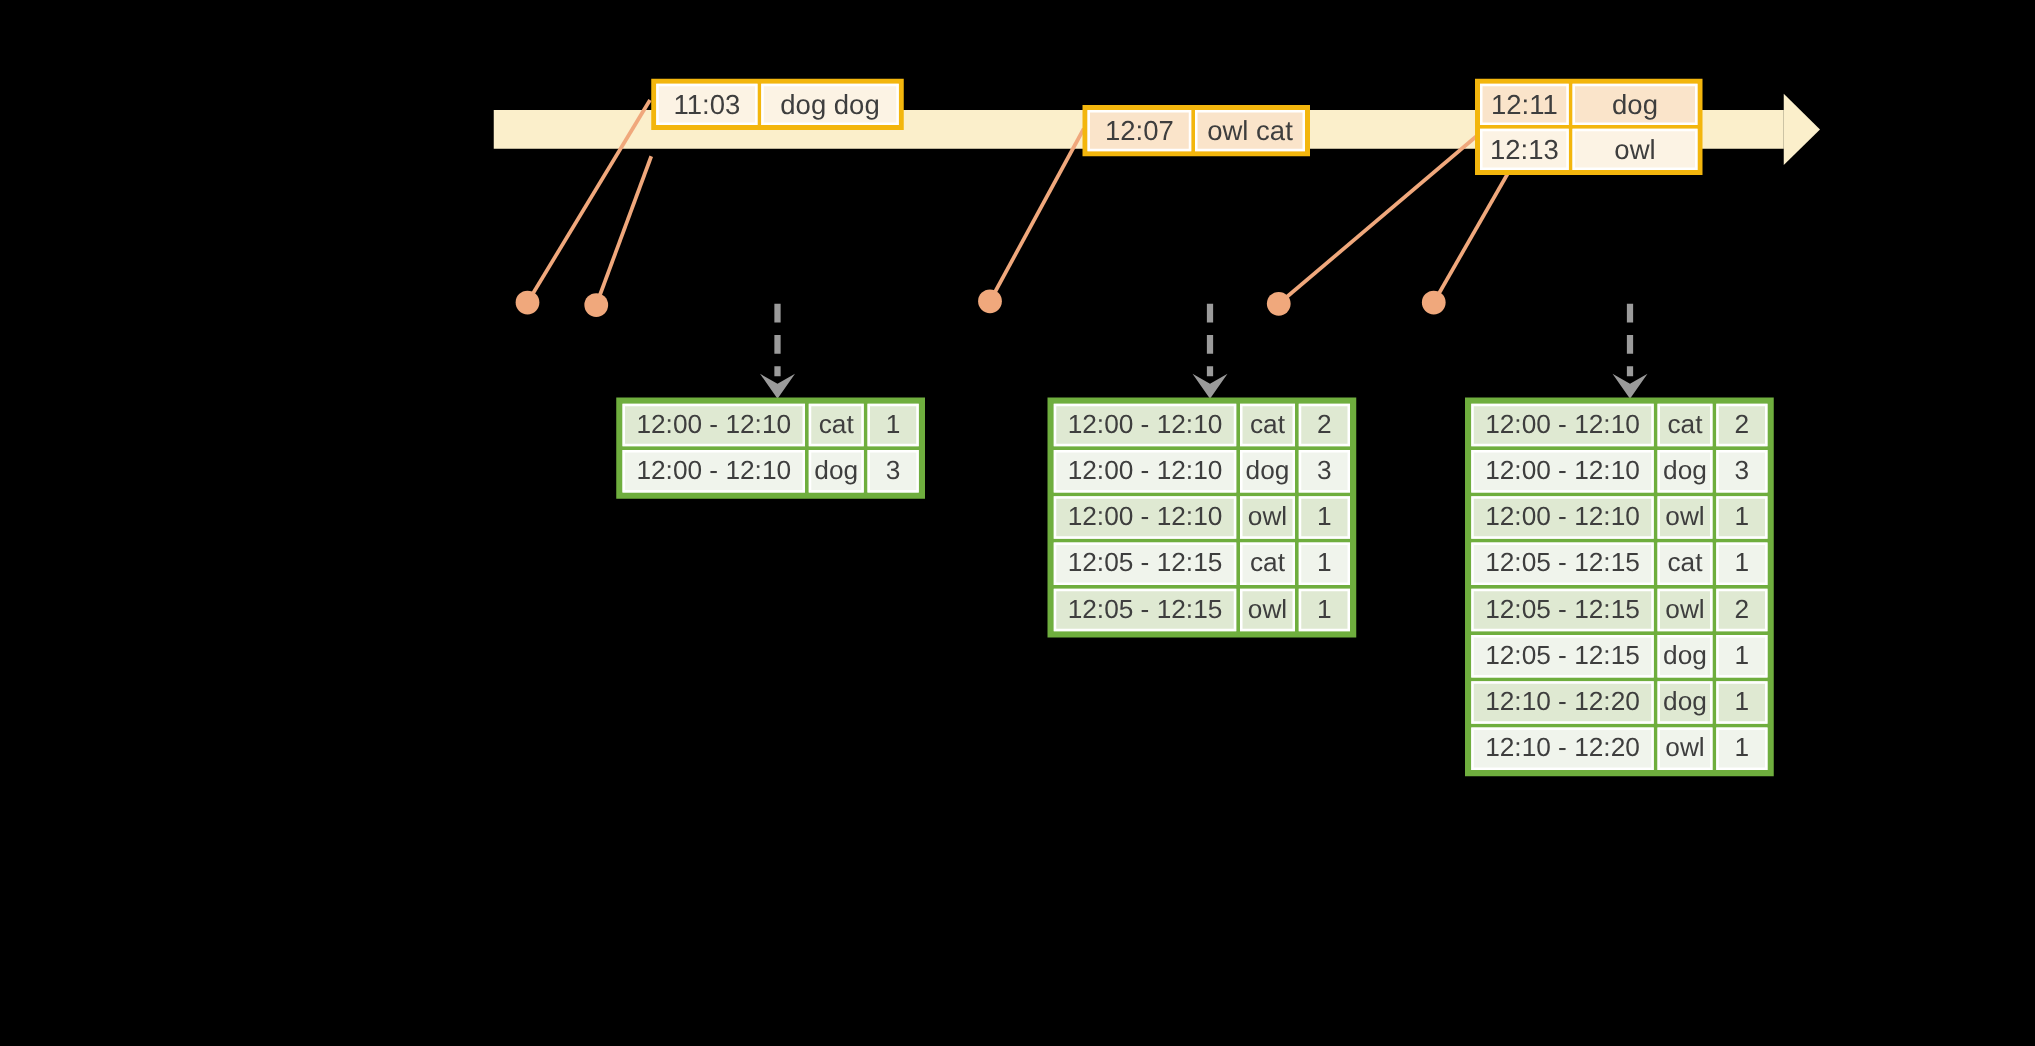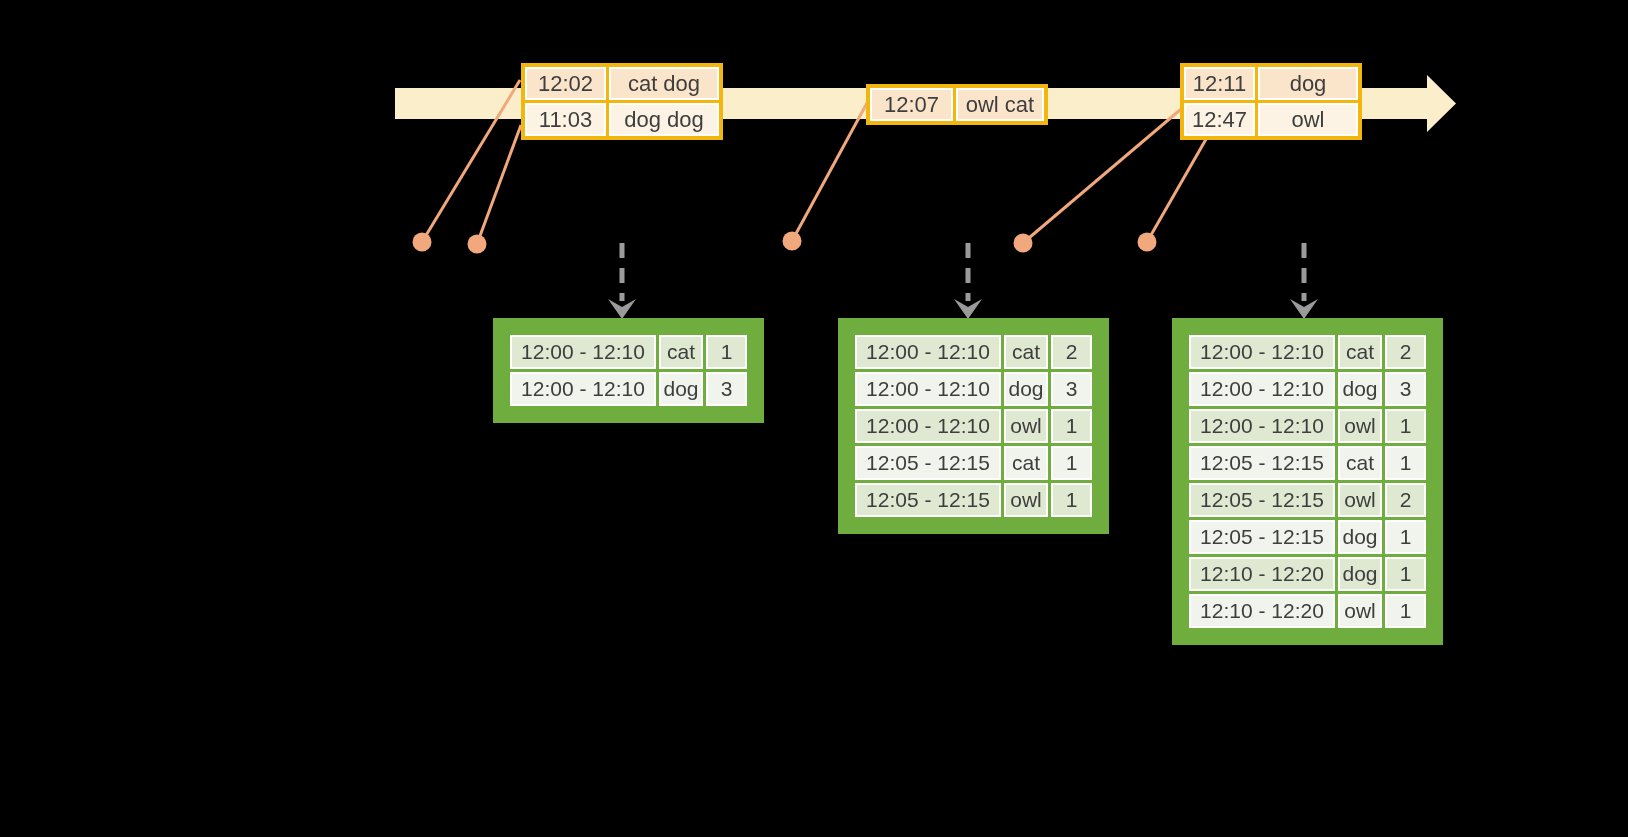--- a/index.html
+++ b/index.html
@@ -44,21 +44,21 @@
   .ev-a .time { width: 81px; }  .ev-a .word { width: 110px; }
   .ev-b { left: 866px; top: 84px; align-items: flex-end; }
   .ev-b .time { width: 83px; }  .ev-b .word { width: 88px; }
   .ev-c { left: 1180px; top: 63px; }
   .ev-c .time { width: 71px; }  .ev-c .word { width: 100px; }
 
   
   .result-table {
     position: absolute;
     background: var(--result-border, #6fae3e);
-    padding: 17px;
+    padding: 5px;
     display: flex;
     flex-direction: column;
     gap: 3px;
     box-sizing: border-box;
   }
   .r-row { display: flex; gap: 3px; }
   .r-cell {
     box-sizing: border-box;
     border: 2px solid var(--cell-outline, #fff);
     height: 34px;
@@ -113,44 +113,40 @@
       <line x1="968" y1="243" x2="968" y2="301" style="stroke:var(--trigger-arrow); stroke-width:5; stroke-dasharray:15 10"></line>
       <path d="M954 299 L968 319 L982 299 L968 307 Z" style="fill:var(--trigger-arrow)"></path>
     </g>
     <g>
       <line x1="1304" y1="243" x2="1304" y2="301" style="stroke:var(--trigger-arrow); stroke-width:5; stroke-dasharray:15 10"></line>
       <path d="M1290 299 L1304 319 L1318 299 L1304 307 Z" style="fill:var(--trigger-arrow)"></path>
     </g>
   </svg>
 
   <div class="event-table ev-a">
-    <div class="ev-row odd">
-      <div class="ev-cell time">12:02</div>
-      <div class="ev-cell word">cat dog</div>
-    </div>
     <div class="ev-row even">
       <div class="ev-cell time">11:03</div>
       <div class="ev-cell word">dog dog</div>
     </div>
   </div>
 
   <div class="event-table ev-b">
     <div class="ev-row odd">
       <div class="ev-cell time">12:07</div>
       <div class="ev-cell word">owl cat</div>
     </div>
   </div>
 
   <div class="event-table ev-c">
     <div class="ev-row odd">
       <div class="ev-cell time">12:11</div>
       <div class="ev-cell word">dog</div>
     </div>
     <div class="ev-row even">
-      <div class="ev-cell time">12:47</div>
+      <div class="ev-cell time">12:13</div>
       <div class="ev-cell word">owl</div>
     </div>
   </div>
 
   <div class="result-table rt-1">
     <div class="r-row odd">
       <div class="r-cell win">12:00 - 12:10</div>
       <div class="r-cell word">cat</div>
       <div class="r-cell cnt">1</div>
     </div>

